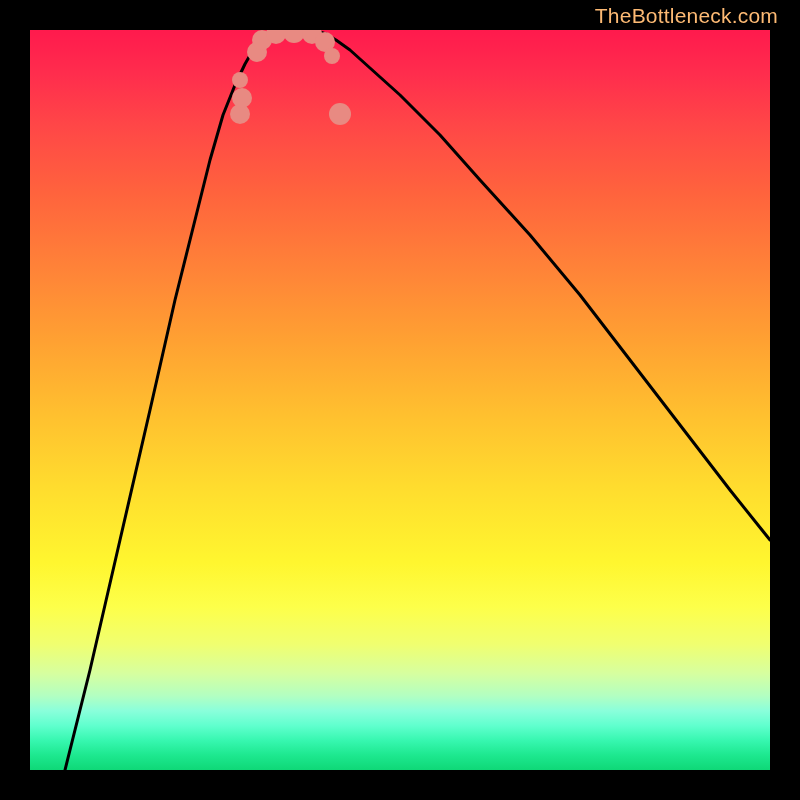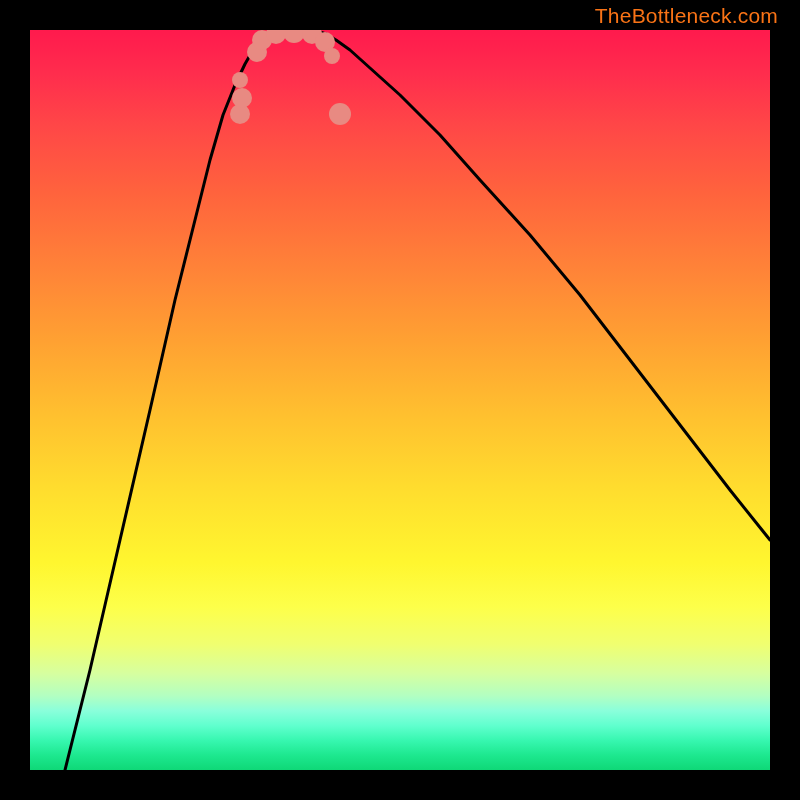--- a/index.html
+++ b/index.html
@@ -52,21 +52,21 @@
       #37f7b0 96%,
       #1de88f 98%,
       #0fd877 100%
     );
   }
   .watermark {
     position: absolute;
     top: 4px;
     right: 22px;
     font-size: 21px;
-    color: #f97316;
+    color: #fdba74;
     font-weight: 500;
     letter-spacing: 0.2px;
     margin-left: 29px;
   }
   svg.curves {
     position: absolute;
     top: 0;
     left: 0;
   }
 </style>

